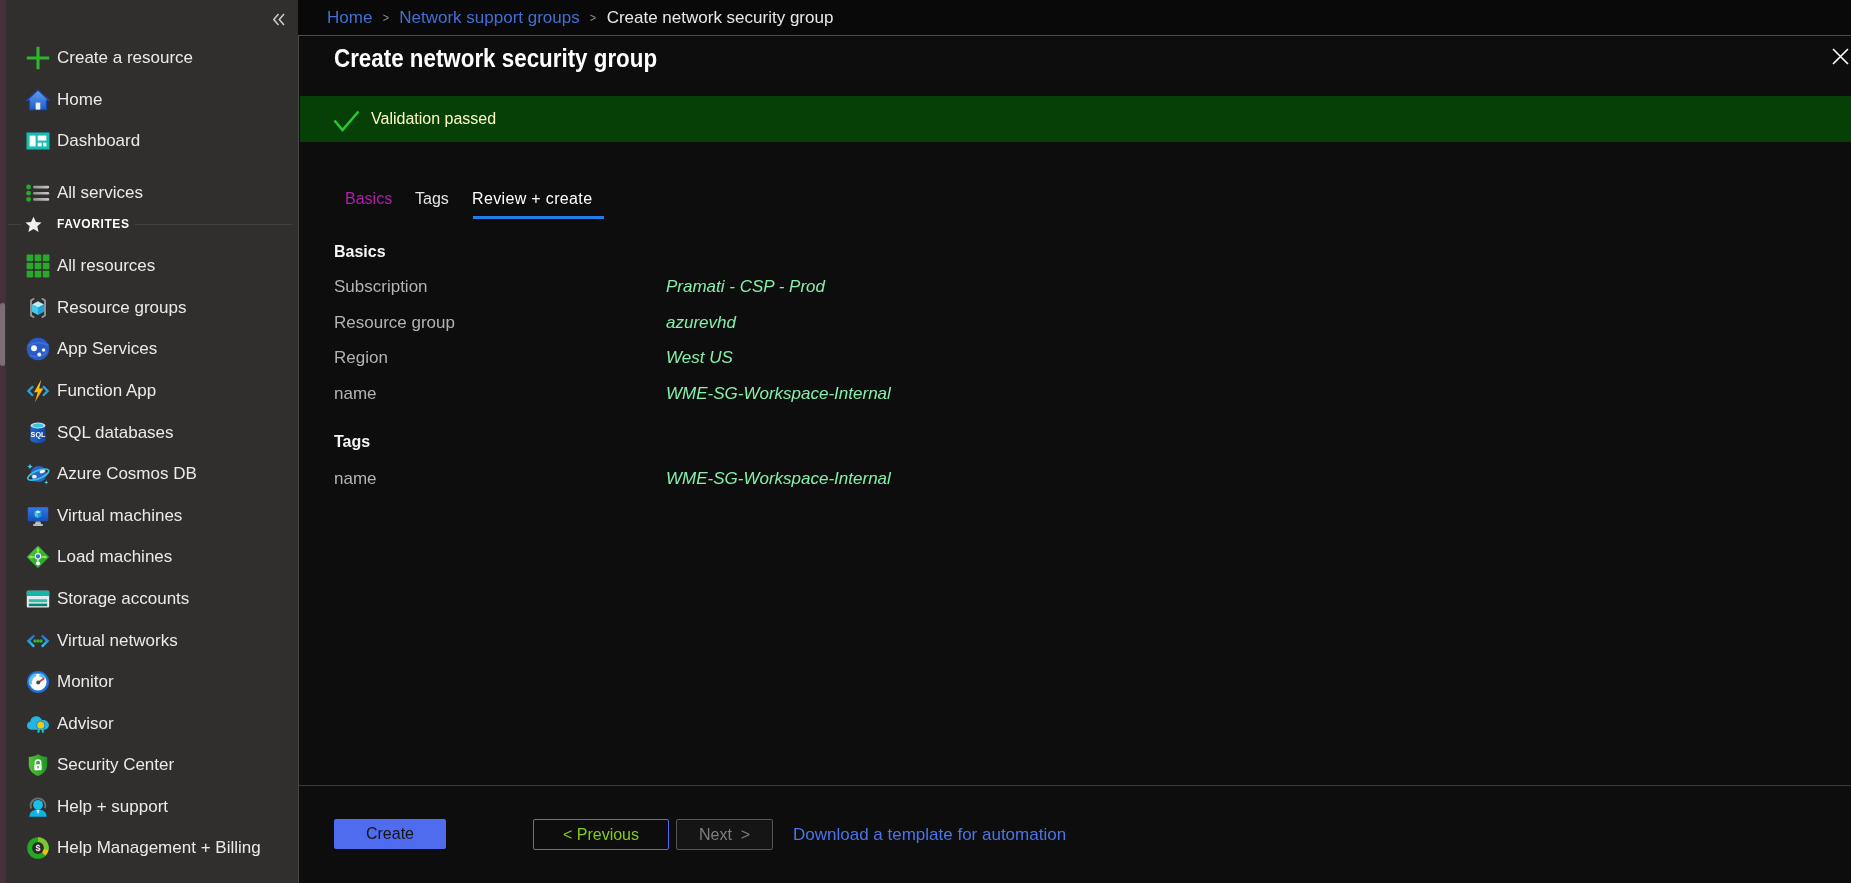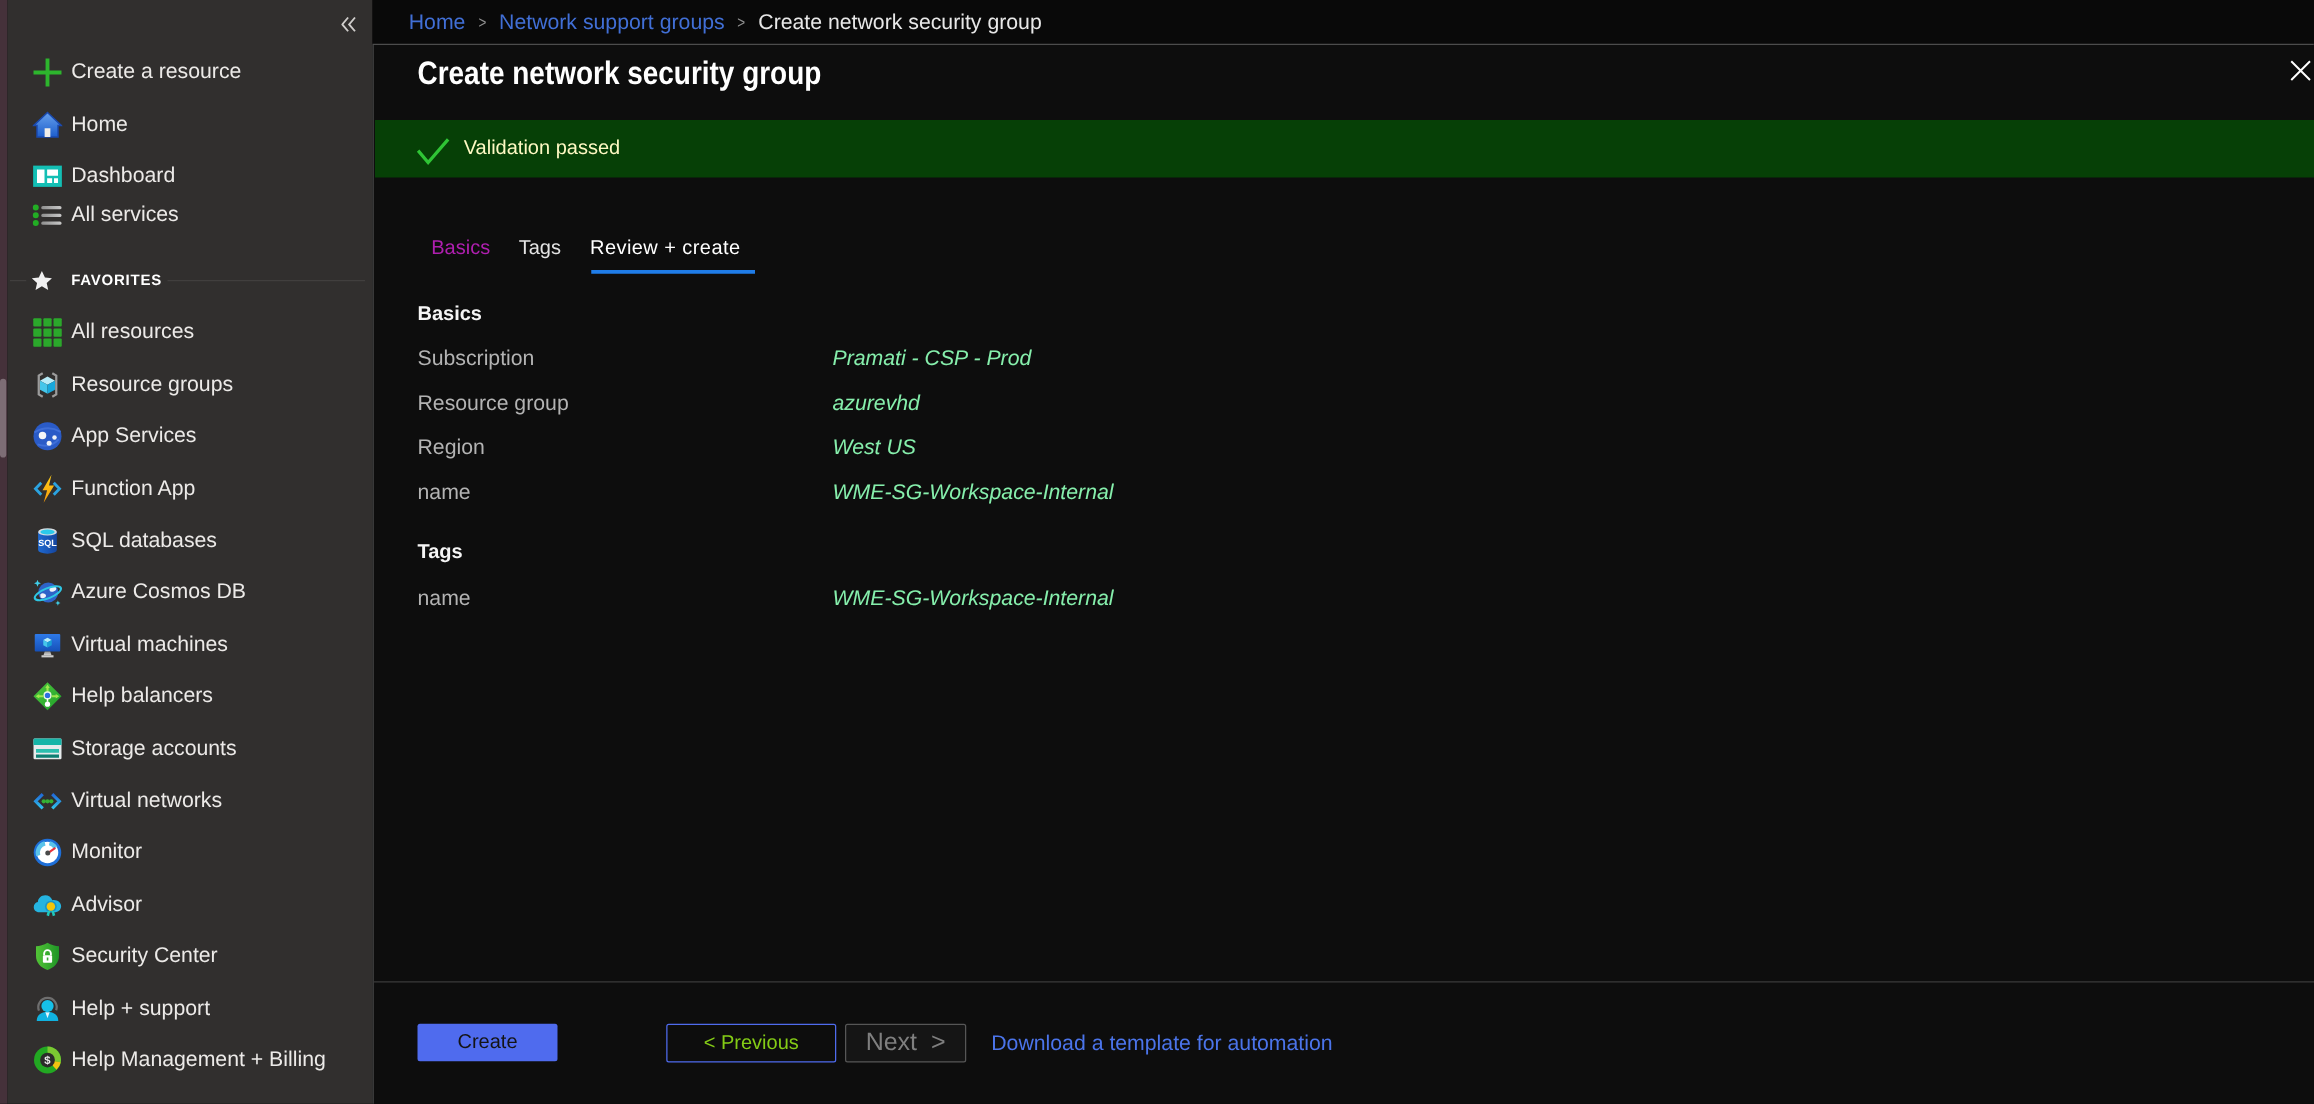--- a/index.html
+++ b/index.html
@@ -57,21 +57,21 @@
 
   
   #fsep { position:absolute; left:0; top:749px; width:1553px; height:1px; background:#3a3a3a; }
   #btnCreate { position:absolute; left:35px; top:783px; width:112px; height:30px;
     background:#4f6bee; color:#141414; font-size:16px; border-radius:2px;
     display:flex; align-items:center; justify-content:center; }
   #btnPrev { position:absolute; left:234px; top:783px; width:136px; height:31px;
     border:1px solid #4f6bee; color:#84cc16; font-size:16px; border-radius:2px;
     display:flex; align-items:center; justify-content:center; background:transparent; }
   #btnNext { position:absolute; left:377px; top:783px; width:97px; height:31px;
-    border:1px solid #565656; color:#7f7f7f; font-size:20px; border-radius:2px;
+    border:1px solid #565656; color:#7f7f7f; font-size:16px; border-radius:2px;
     display:flex; align-items:center; justify-content:center; background:#151515; }
   #dlink { position:absolute; left:494px; top:789px; font-size:17px; color:#4b74ea; }
 </style>
 </head>
 <body>
 <div id="app">
   <div id="strip">
       <div class="thumb"></div>
     </div>
   <div id="sidebar">
@@ -100,21 +100,21 @@
     <div class="item" style="top:120.5px;">
         <svg class="ic" viewBox="0 0 24 24">
           <rect x="0.5" y="3.5" width="23" height="17" fill="#13bfb4"></rect>
           <rect x="3.6" y="6.6" width="6" height="10.8" fill="#fff"></rect>
           <rect x="11.7" y="6.6" width="8.7" height="5" fill="#fff"></rect>
           <rect x="11.7" y="13.6" width="4" height="3.8" fill="#fff"></rect>
           <rect x="17.2" y="13.6" width="3.2" height="3.8" fill="#fff"></rect>
         </svg>
         <div class="tx">Dashboard</div>
       </div>
-    <div class="item" style="top:151px;">
+    <div class="item" style="top:172px;">
         <svg class="ic" viewBox="0 0 24 24">
           <defs>
             <linearGradient id="gl" x1="0" y1="0" x2="1" y2="0">
               <stop offset="0" stop-color="#8f8f8f"></stop>
               <stop offset="1" stop-color="#c8c8c8"></stop>
             </linearGradient>
           </defs>
           <circle cx="2.6" cy="6" r="2.4" fill="#22ad24"></circle>
           <circle cx="2.6" cy="12.2" r="2.4" fill="#22ad24"></circle>
           <circle cx="2.6" cy="18.4" r="2.4" fill="#22ad24"></circle>
@@ -246,21 +246,21 @@
           </g>
           <g fill="#9fe84e">
             <path d="M12 2.6 L13.8 5.4 L10.2 5.4 Z"></path>
             <path d="M2.6 12 L5.4 10.2 L5.4 13.8 Z"></path>
             <path d="M21.4 12 L18.6 10.2 L18.6 13.8 Z"></path>
           </g>
           <circle cx="12" cy="11.3" r="2.7" fill="#2e6fe0" stroke="#e6f6e6" stroke-width="1.1"></circle>
           <path d="M12 14 L12 16.4" stroke="#ffffff" stroke-width="1.2"></path>
           <circle cx="12" cy="18.3" r="2.1" fill="#ffffff"></circle>
         </svg>
-        <div class="tx">Help balancers</div>
+        <div class="tx">Load machines</div>
       </div>
     <div class="item" style="top:578.0px;">
         <svg class="ic" viewBox="0 0 24 24">
           <rect x="0.8" y="3.8" width="22.4" height="16.6" rx="1" fill="#e6ebec"></rect>
           <path d="M0.8 4.8 A1 1 0 0 1 1.8 3.8 L22.2 3.8 A1 1 0 0 1 23.2 4.8 L23.2 9 L0.8 9 Z" fill="#16b5a8"></path>
           <rect x="2.8" y="12.2" width="18.4" height="3" fill="#2bbfae"></rect>
           <rect x="2.8" y="16.6" width="18.4" height="2.6" fill="#0d7f72"></rect>
         </svg>
         <div class="tx">Storage accounts</div>
       </div>

